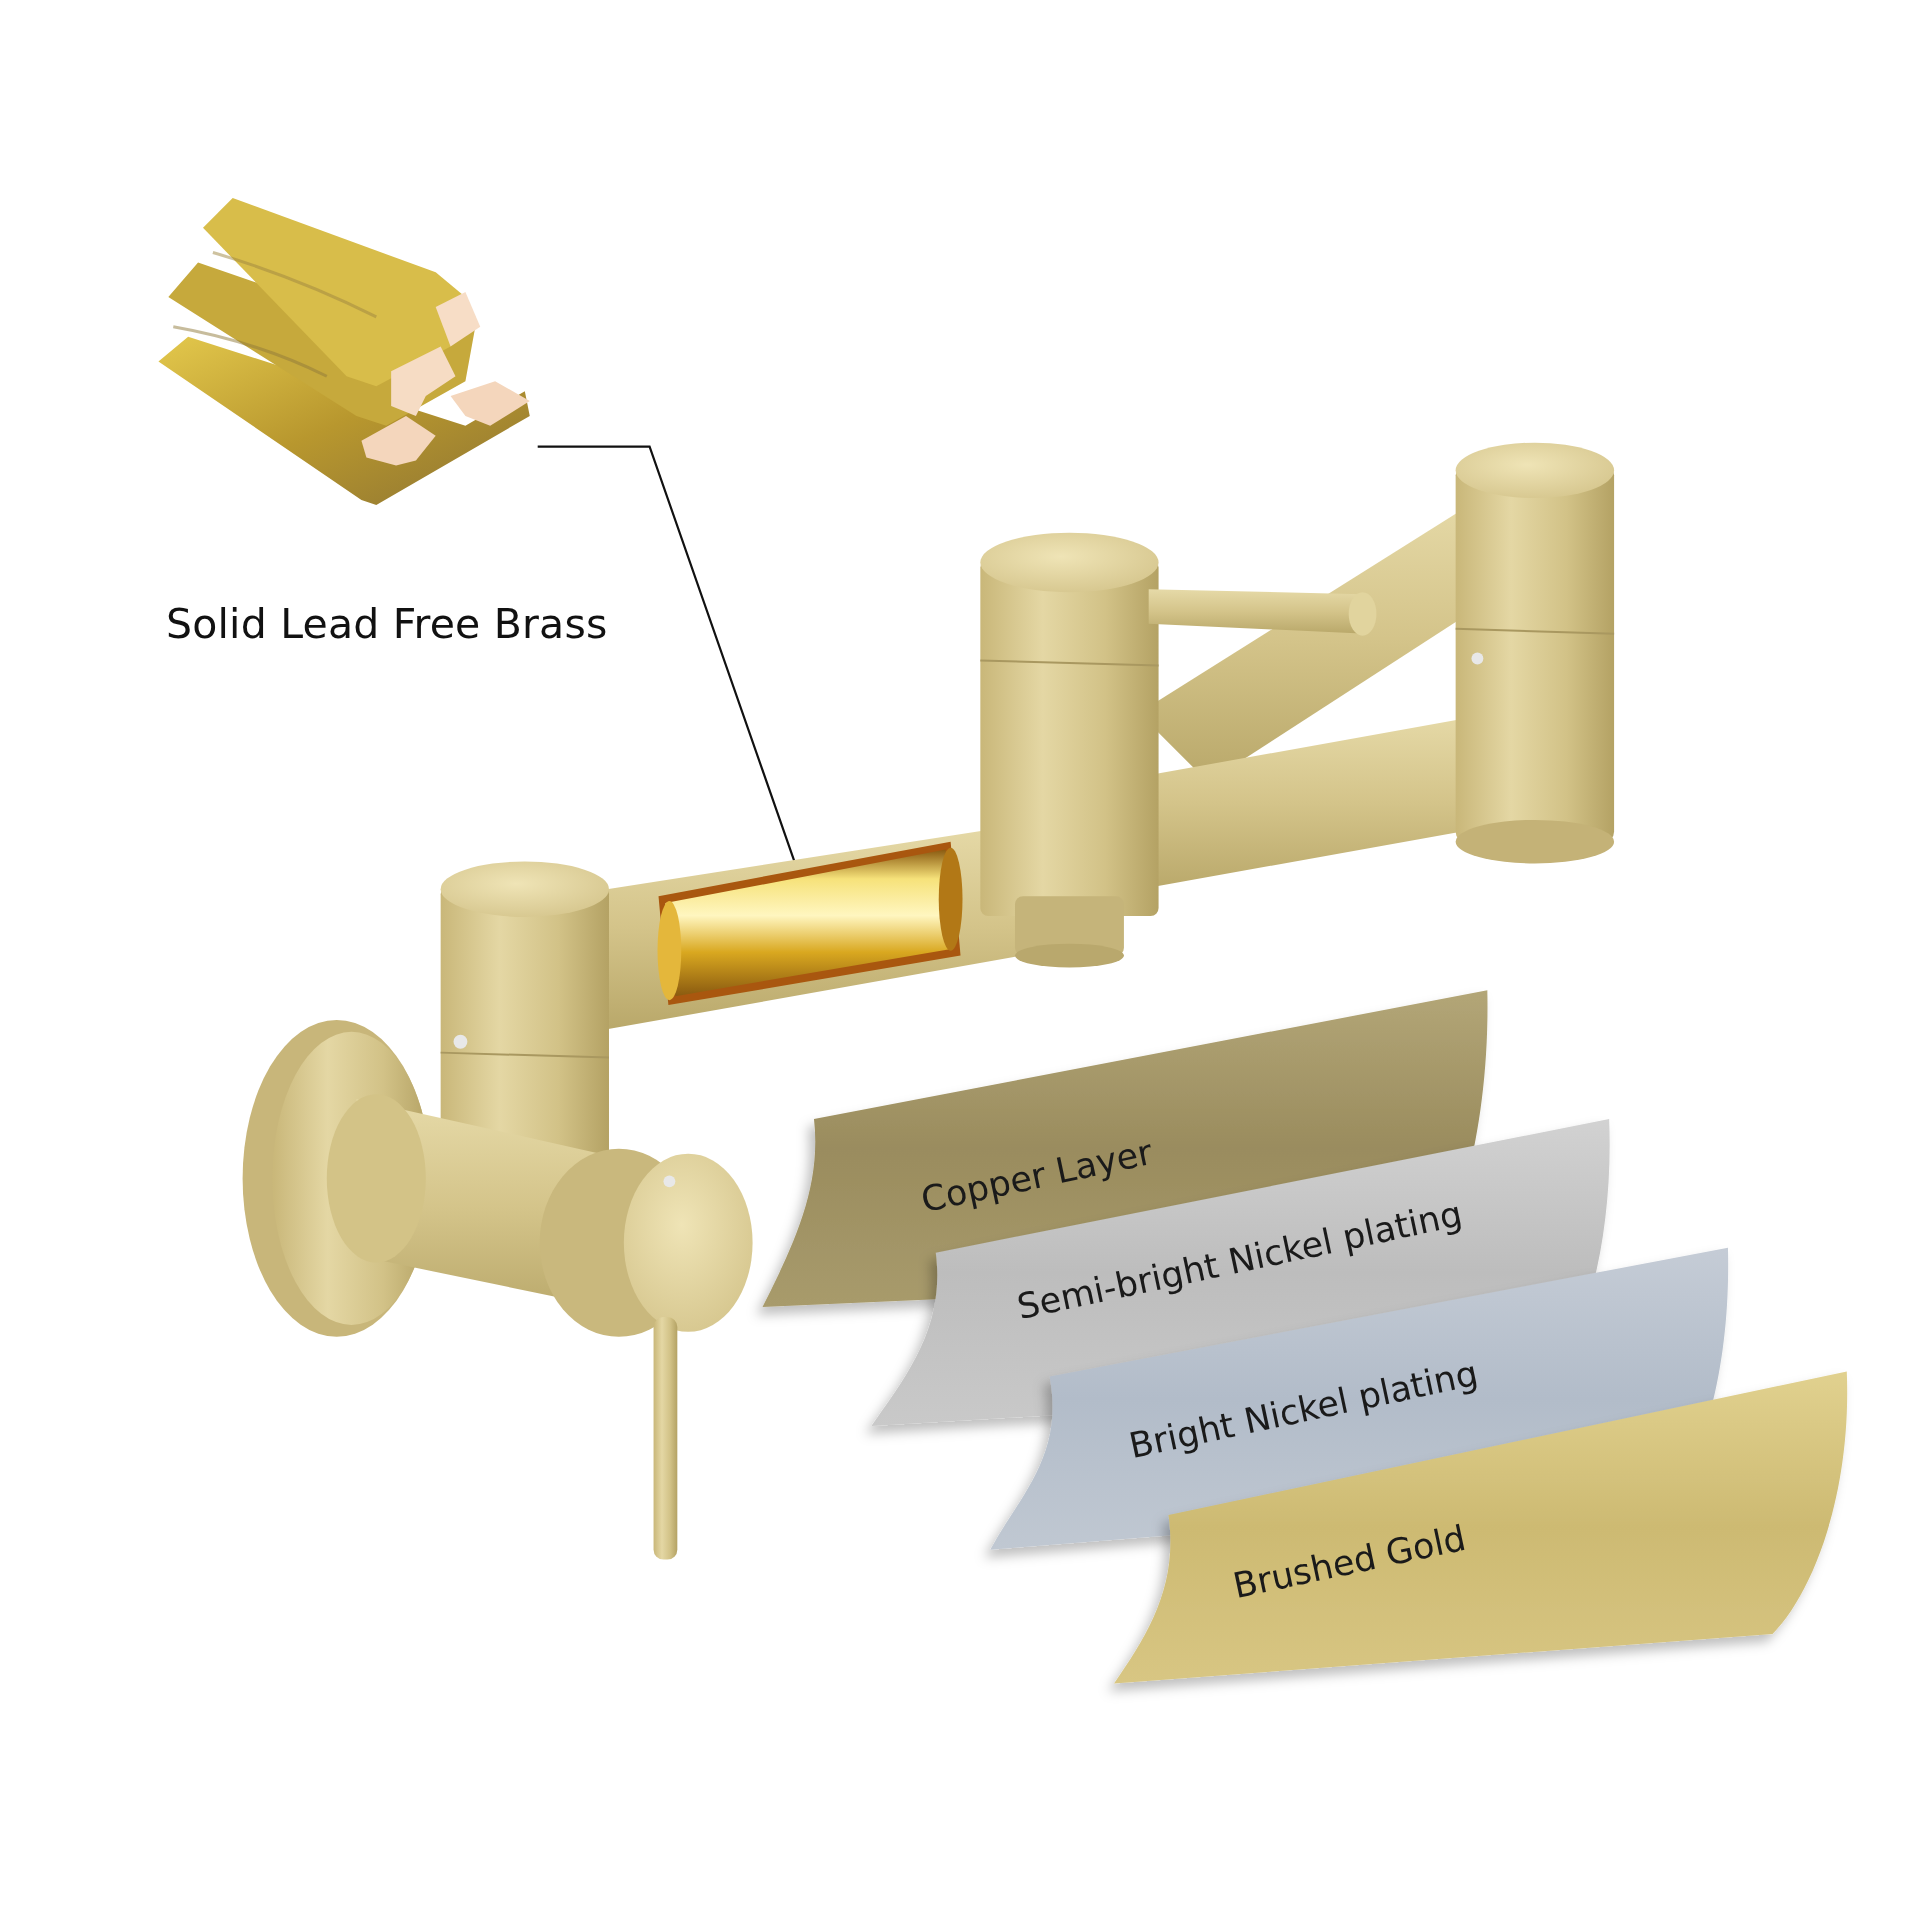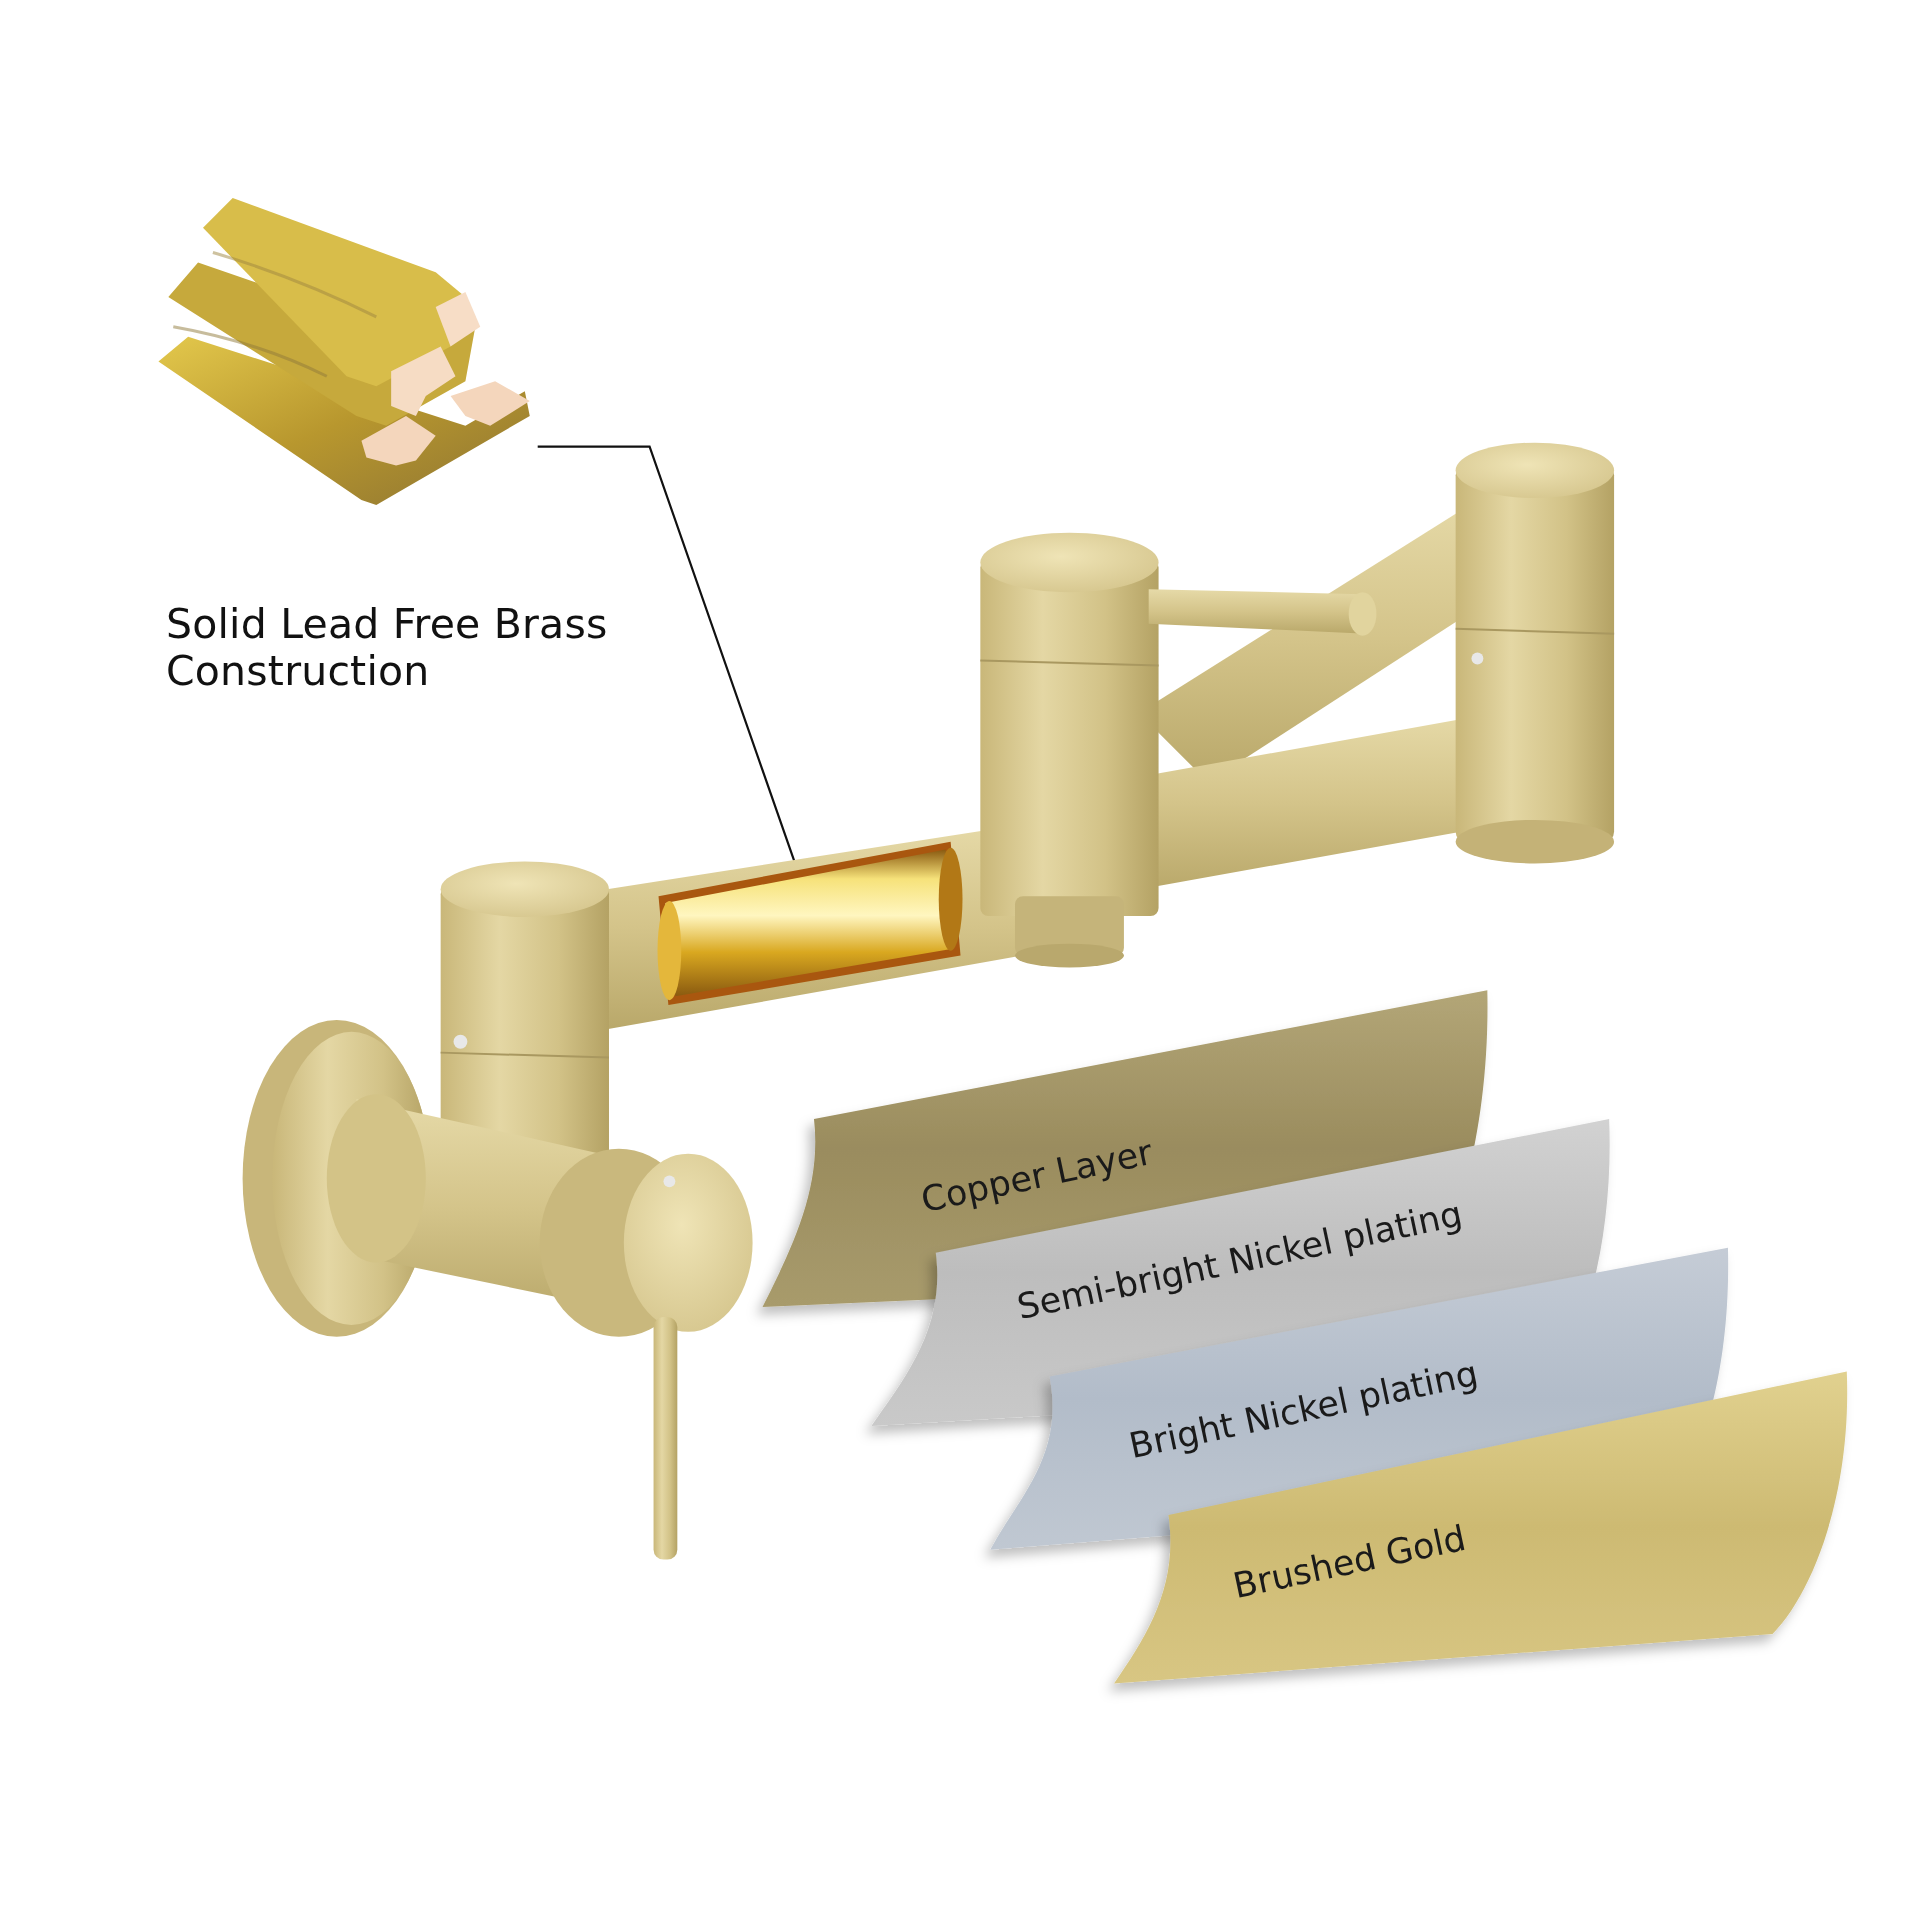--- a/index.html
+++ b/index.html
@@ -141,21 +141,20 @@
     <g>
       <path filter="url(#shadow)" d="M822,1130 L1502,1000 C1505,1140 1470,1250 1440,1290 L770,1320 C800,1260 830,1200 822,1130 Z" fill="url(#copper)"></path>
       <path filter="url(#shadow)" d="M945,1265 L1625,1130 C1630,1250 1600,1360 1560,1400 L880,1440 C915,1390 955,1340 945,1265 Z" fill="url(#semi)"></path>
       <path filter="url(#shadow)" d="M1060,1390 L1745,1260 C1748,1380 1720,1470 1690,1510 L1000,1565 C1030,1510 1075,1470 1060,1390 Z" fill="url(#bright)"></path>
       <path filter="url(#shadow)" d="M1180,1530 L1865,1385 C1870,1510 1830,1610 1790,1650 L1125,1700 C1160,1650 1190,1600 1180,1530 Z" fill="url(#gold)"></path>
     </g>
   </svg>
 
   <div class="callout-title">
     <div>Solid Lead Free Brass</div>
-    <div>Construction</div>
   </div>
 
   <div class="strip-label" style="left:926px; top:1180px; transform:rotate(-12deg);">Copper Layer</div>
   <div class="strip-label" style="left:1022px; top:1287px; transform:rotate(-12deg);">Semi-bright Nickel plating</div>
   <div class="strip-label" style="left:1134px; top:1426px; transform:rotate(-12deg);">Bright Nickel plating</div>
   <div class="strip-label" style="left:1238px; top:1566px; transform:rotate(-12deg);">Brushed Gold</div>
 
 </div>
 
 

